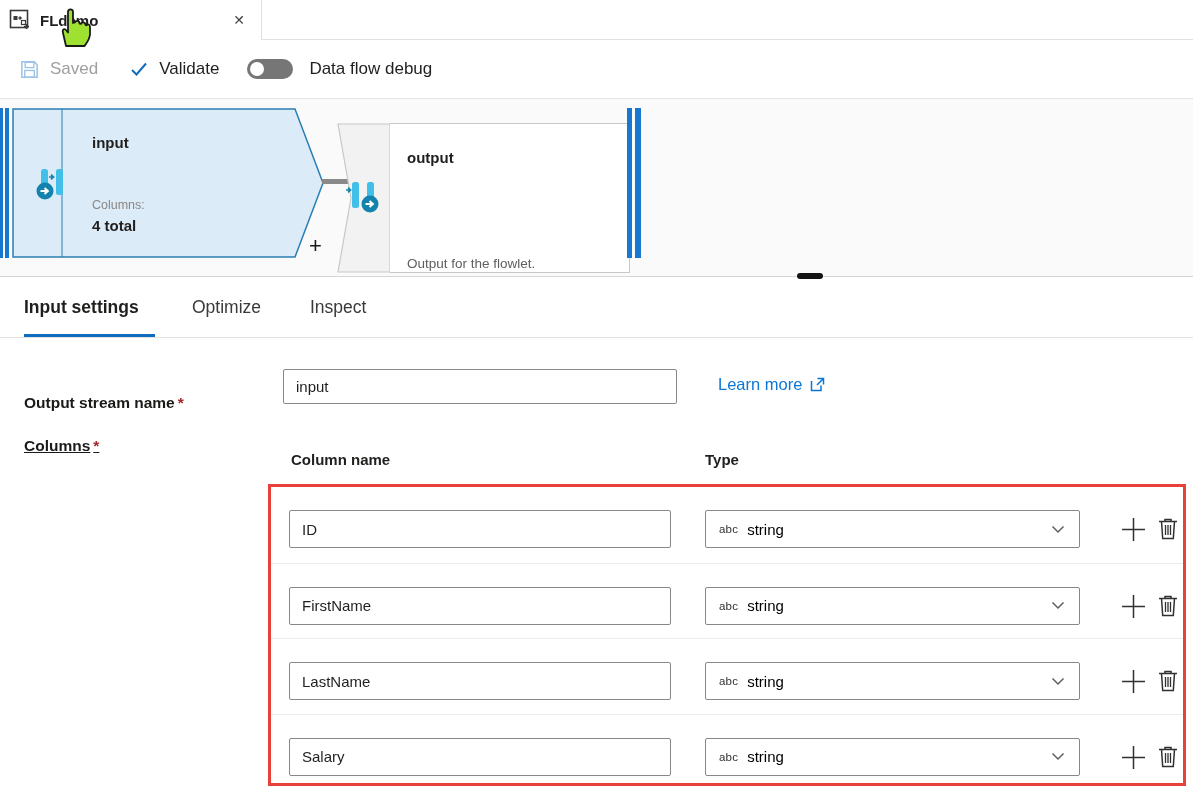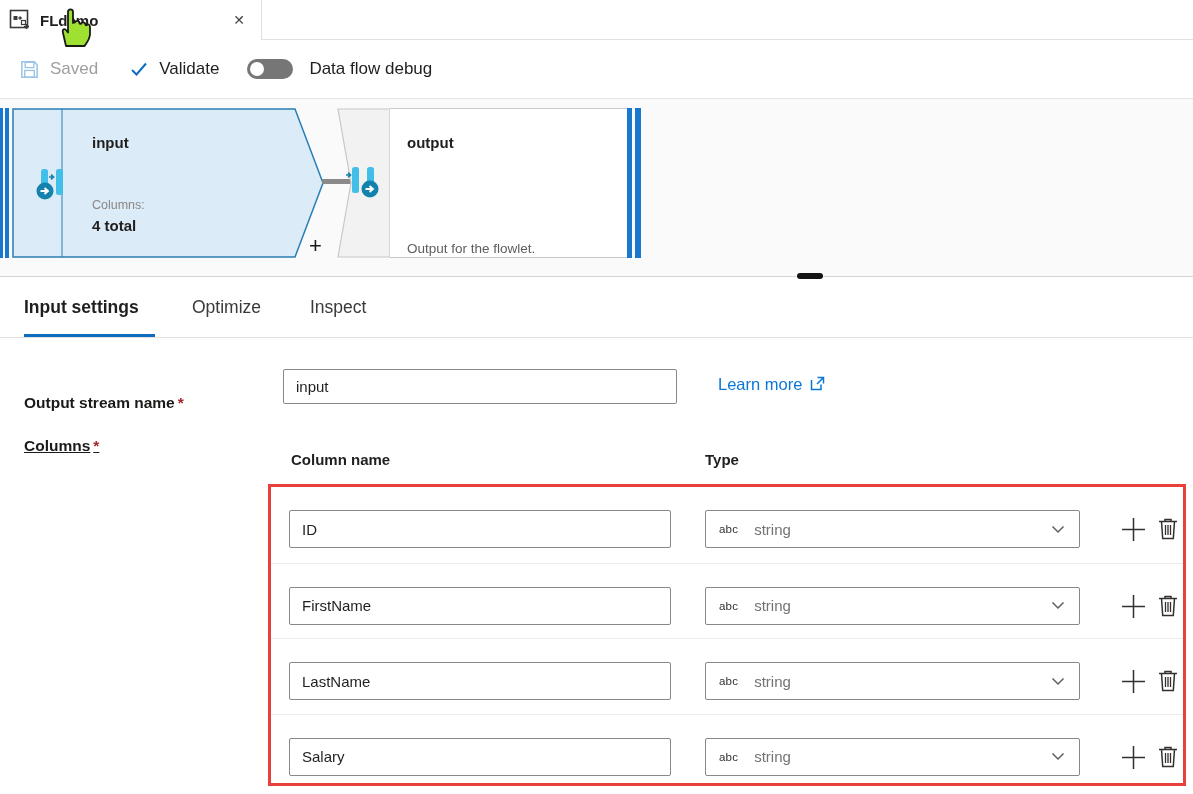--- a/index.html
+++ b/index.html
@@ -31,52 +31,52 @@
   .bar { position:absolute; top:9px; height:150px; background:#1878cf; }
   .bar-l1 { left:0; width:3px; } .bar-l2 { left:5px; width:4px; }
   .bar-r1 { left:627px; width:5px; } .bar-r2 { left:635px; width:6px; }
   .node-input { position:absolute; left:12px; top:9px; width:312px; height:150px; }
   .node-input-label { position:absolute; left:80px; top:26px; font-size:15px; font-weight:700; }
   .node-cols-label { position:absolute; left:80px; top:90px; font-size:12.5px; color:#8a8886; }
   .node-cols-value { position:absolute; left:80px; top:109px; font-size:15px; font-weight:700; }
   .node-add { position:absolute; left:297px; top:125px; font-size:22px; font-weight:400; color:#1b1a19; cursor:pointer; }
   .node-input-icon { position:absolute; left:22px; top:58px; }
   .connector { position:absolute; left:322px; top:80px; width:32px; height:5px; background:#8a8a8a; }
-  .node-output { position:absolute; left:337px; top:9px; width:294px; height:110px; }
+  .node-output { position:absolute; left:337px; top:24px; width:294px; height:110px; }
   .node-output-body { position:absolute; left:53px; top:0; width:240px; height:150px; background:#fff; border:1px solid #c8c8c8; border-left:none; }
   .node-output-label { position:absolute; left:17px; top:25px; font-size:15px; font-weight:700; }
   .node-output-desc { position:absolute; left:17px; top:98px; font-size:13.5px; color:#605e5c;margin-top:34px; }
   .node-output-icon { position:absolute; left:8px; top:56px; }
   .drag-handle { position:absolute; left:797px; bottom:-3px; width:26px; height:6px; background:#141414; border-radius:3px; cursor:row-resize; z-index:5; }
 
   
   .panel-tabs { position:absolute; left:0; top:277px; width:1193px; height:61px; background:#fff; border-bottom:1px solid #e3e1df; }
   .ptab { position:absolute; top:20px; font-size:17.5px; color:#3b3a39; cursor:pointer; }
   .ptab.active { font-weight:700; color:#201f1e; }
   .ptab-1 { left:24px; } .ptab-2 { left:192px; } .ptab-3 { left:310px; }
   .ptab-underline { position:absolute; left:24px; bottom:0; width:131px; height:3px; background:#0f6cbd; }
 
   
   .form { position:absolute; left:0; top:338px; width:1193px; height:456px; background:#fff; }
   .lbl { position:absolute; font-size:15.5px; font-weight:600; color:#1b1a19; }
   .req { color:#a4262c; font-weight:600; margin-left:3px; }
   .lbl-stream { left:24px; top:56px; }
   .stream-input { position:absolute; left:283px; top:31px; width:394px; height:35px; border:1px solid #8a8886; border-radius:2px; font-size:15px; padding:0 12px; color:#201f1e; font-family:inherit; background:#fff; }
-  .learn-more { position:absolute; left:718px; top:37px; font-size:16.5px; color:#0b76d6; display:flex; align-items:flex-start; gap:7px; text-decoration:none; cursor:pointer; }
+  .learn-more { position:absolute; left:718px; top:37px; font-size:16.5px; color:#0b76d6; display:flex; align-items:center; gap:7px; text-decoration:none; cursor:pointer; }
   .lbl-columns { left:24px; top:99px;text-decoration:underline; }
   .col-header { position:absolute; top:113px; font-size:15px; font-weight:600; }
   .col-header-name { left:291px; } .col-header-type { left:705px; }
 
   .highlight-rect { position:absolute; left:268px; top:146px; width:918px; height:302px; border:3px solid #e8403a; }
   .col-row { position:relative; width:100%; height:75.5px; }
   .col-row + .col-row { border-top:1px solid #ececec; }
   .row-name-input { position:absolute; left:18px; top:23px; width:382px; height:38px; border:1px solid #8a8886; border-radius:2px; font-size:15px; padding:11px 12px; color:#201f1e; font-family:inherit; background:#fff; }
   .row-type { position:absolute; left:434px; top:23px; width:375px; height:38px; border:1px solid #8a8886; border-radius:2px; background:#fff; display:flex; align-items:center; cursor:pointer; }
   .type-prefix { font-size:11.5px; color:#323130; margin-left:13px; letter-spacing:0.2px; }
-  .type-value { font-size:15px; color:#737373; margin-left:16px; flex:1; }
+  .type-value { font-size:15px; color:#000000; margin-left:9px; flex:1; }
   .type-chevron { margin-right:14px; display:flex; }
   .row-plus { position:absolute; left:849px; top:29px; cursor:pointer; display:flex; }
   .row-trash { position:absolute; left:886px; top:29px; cursor:pointer; display:flex; }
 </style>
 </head>
 <body>
 
 <div id="app">
 
   <div class="tabstrip">

